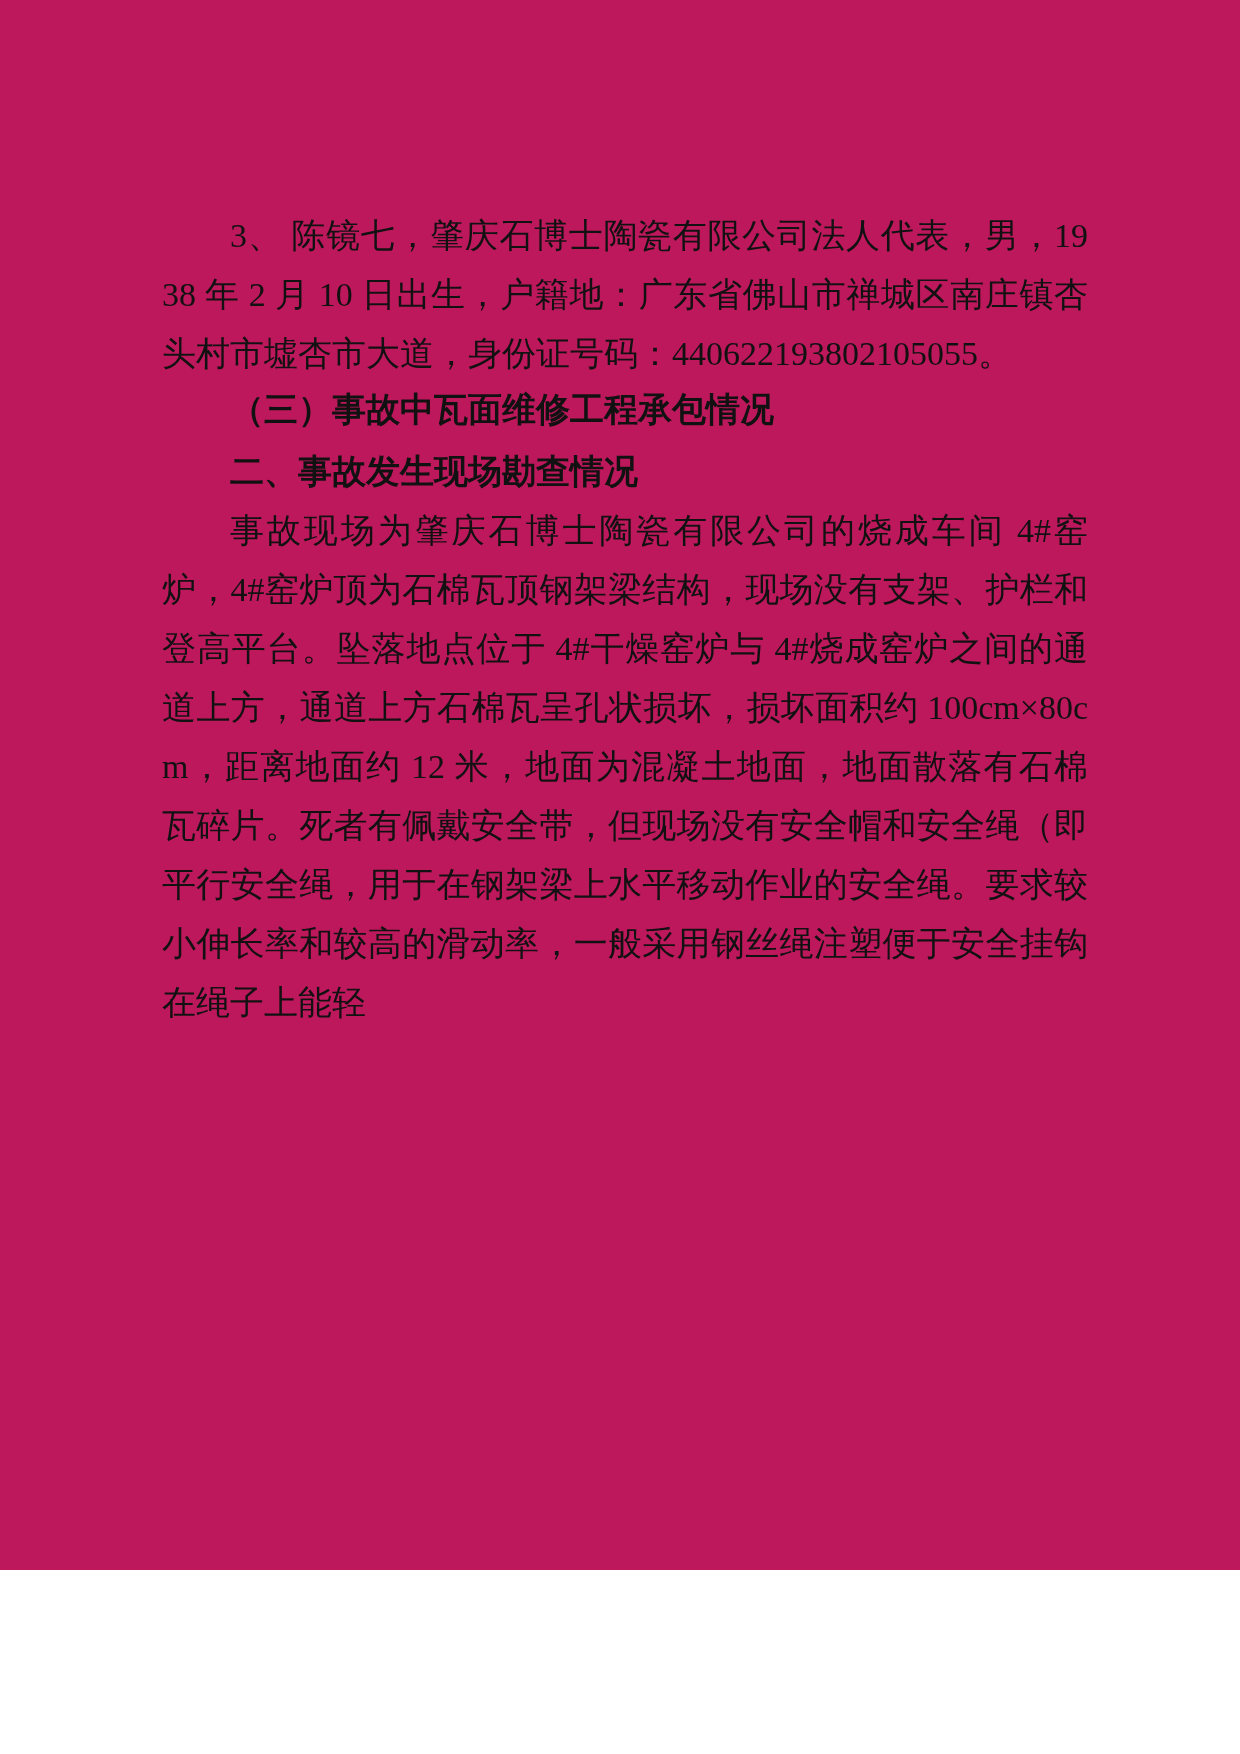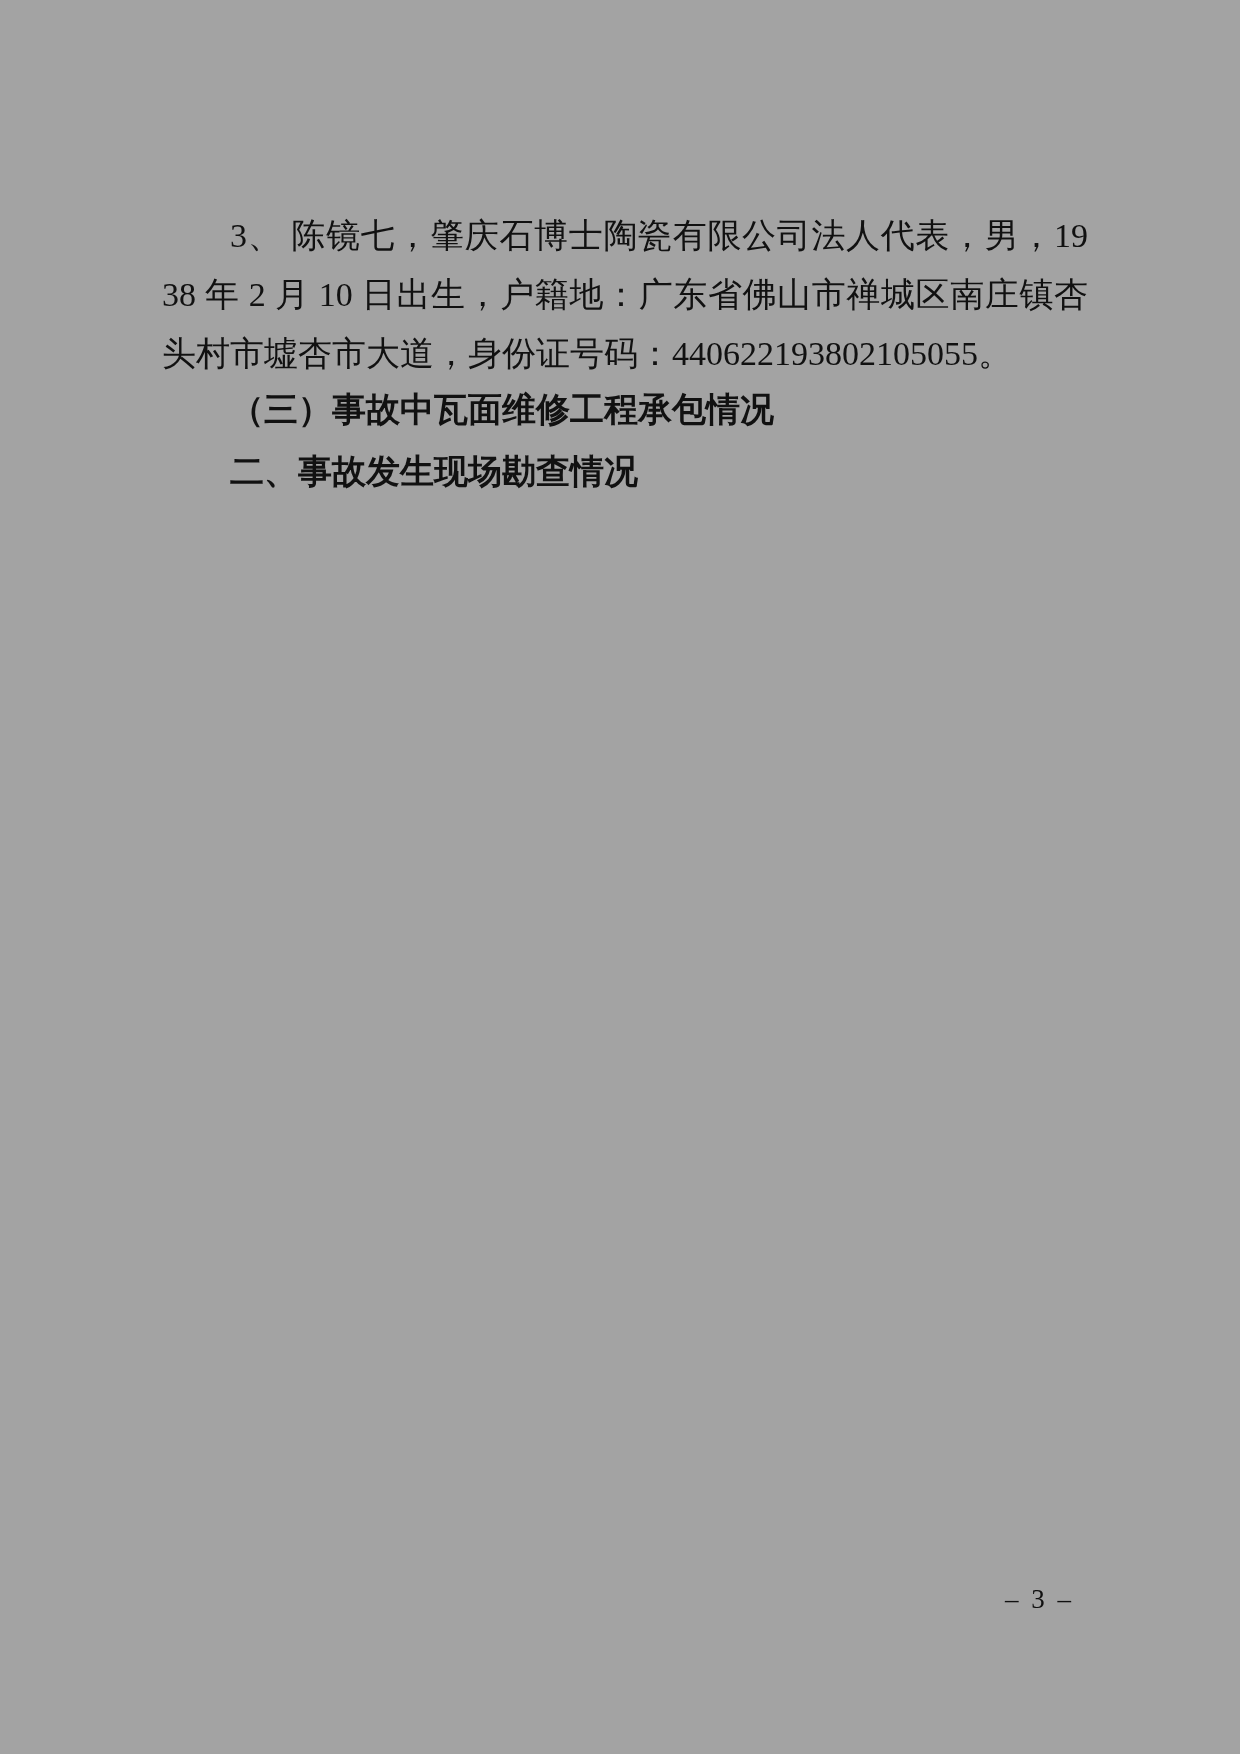--- a/index.html
+++ b/index.html
@@ -3,23 +3,23 @@
 <meta charset="utf-8">
 <style>
   html, body {
     margin: 0;
     padding: 0;
     background: #ffffff;
   }
   .page {
     position: relative;
     width: 1240px;
-    height: 1754px;
+    height: 1570px;
     margin: 0 auto;
-    background: #a3a3a3;
+    background: #be185d;
     box-sizing: border-box;
     padding: 206px 152px 0 162px;
     color: #111111;
     font-family: "Liberation Serif", "DejaVu Serif", serif;
     font-size: 34px;
     line-height: 59px;
     text-align: justify;
     text-justify: inter-character;
     overflow: hidden;
   }
@@ -56,15 +56,16 @@
 <body>
 
 <div class="page">
   <p class="para">3、 陈镜七，肇庆石博士陶瓷有限公司法人代表，男，1938 年 2 月 10 日出生，户籍地：广东省佛山市禅城区南庄镇杏头村市墟杏市大道，身份证号码：440622193802105055。</p>
 
   <p class="heading-kaiti">（三）事故中瓦面维修工程承包情况</p>
 
 
   <p class="heading-hei">二、事故发生现场勘查情况</p>
 
+  <p class="para">事故现场为肇庆石博士陶瓷有限公司的烧成车间 4#窑炉，4#窑炉顶为石棉瓦顶钢架梁结构，现场没有支架、护栏和登高平台。坠落地点位于 4#干燥窑炉与 4#烧成窑炉之间的通道上方，通道上方石棉瓦呈孔状损坏，损坏面积约 100cm×80cm，距离地面约 12 米，地面为混凝土地面，地面散落有石棉瓦碎片。死者有佩戴安全带，但现场没有安全帽和安全绳（即平行安全绳，用于在钢架梁上水平移动作业的安全绳。要求较小伸长率和较高的滑动率，一般采用钢丝绳注塑便于安全挂钩在绳子上能轻</p>
 
   <div class="page-footer">– 3 –</div>
 </div>
 
 </body></html>

